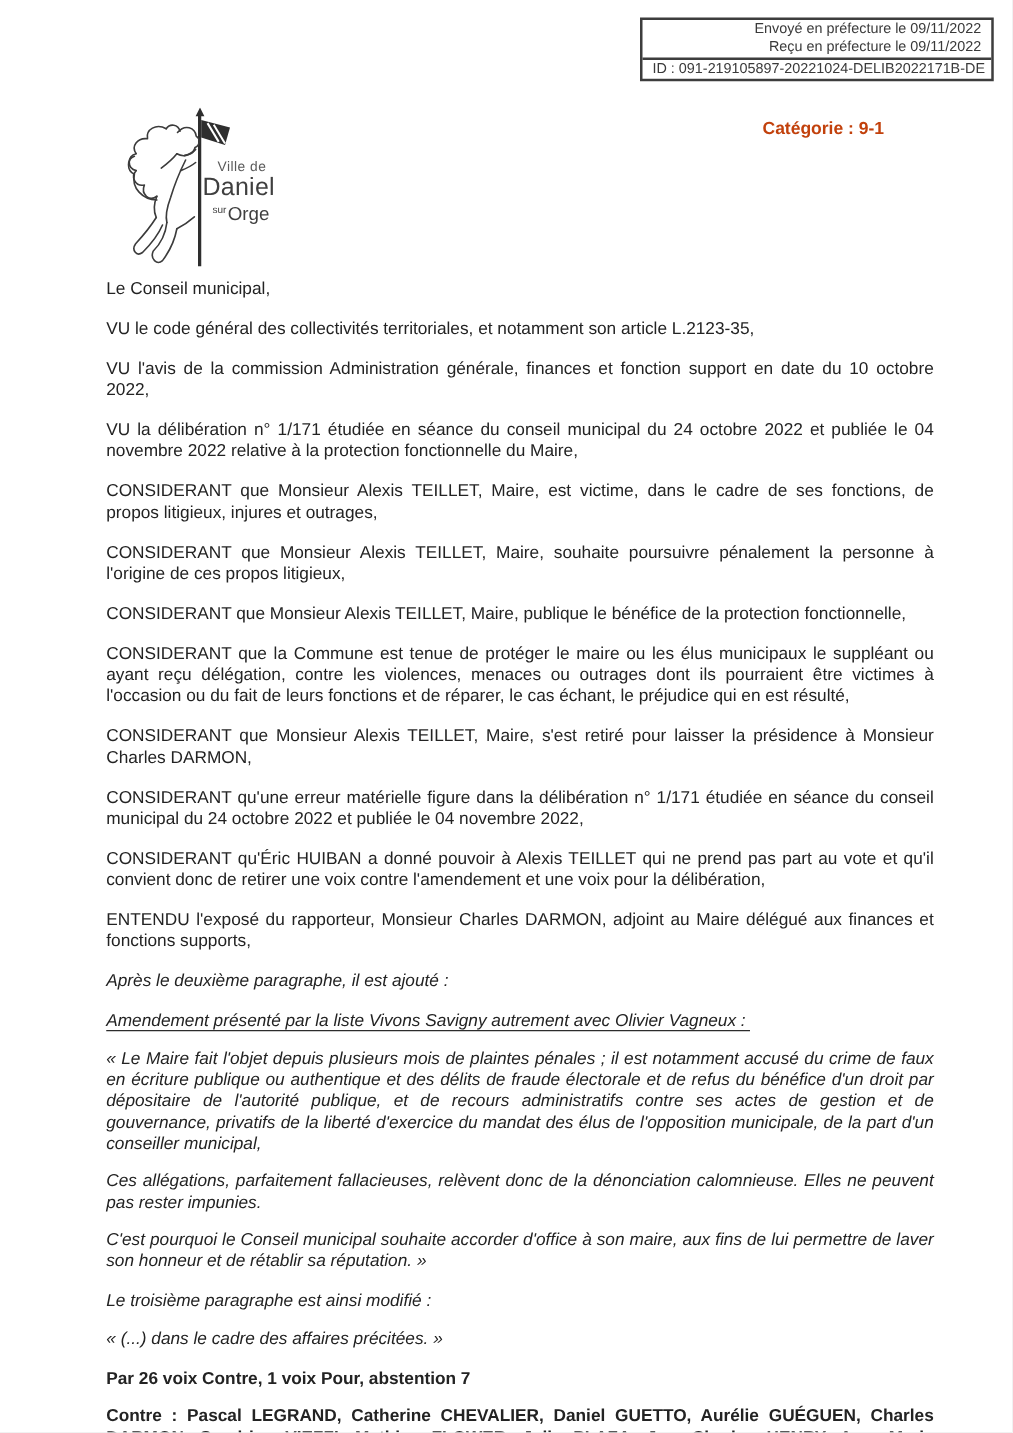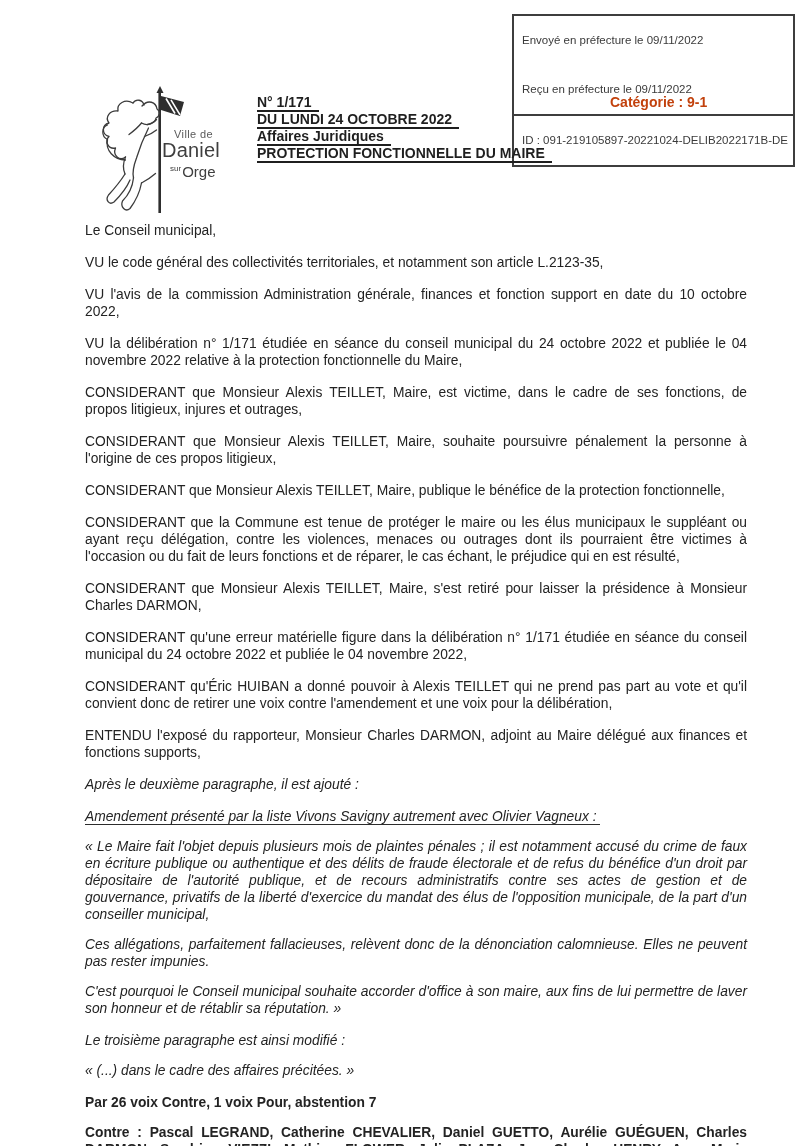--- a/index.html
+++ b/index.html
@@ -13,21 +13,21 @@
     overflow:hidden;
   }
 
   
   .stamp {
     position:absolute; left:512px; top:14px; width:279px;
     border:2px solid #3d3d3d;
     font-size:11.5px; color:#3a3a3a;
     background:#fff;
   }
-  .stamp-row { padding:18px 8px; line-height:13px; white-space:nowrap; position:relative; }
+  .stamp-row { padding:1px 8px; line-height:13px; white-space:nowrap; position:relative;text-align:right; }
   .stamp-id  { border-top:2px solid #3d3d3d; }
   .slo { position:absolute; right:10px; top:0px; font-style:italic; font-weight:bold;
          font-size:15px; letter-spacing:2px; }
   .slo i { font-style:italic; }
   .swoosh { display:inline-block; width:18px; height:7px; margin-left:2px;
             transform:skewX(-38deg);
             background:repeating-linear-gradient(115deg,#b9bce2 0 3px,#ffffff 3px 5px); }
 
   
   .citylogo { position:absolute; left:92px; top:86px; width:160px; height:132px; }
@@ -98,26 +98,20 @@
         <path d="M49.5 97 C54.5 94.5 59.5 91 63.5 87.5"></path>
 
         <path d="M33.5 74 C22 73.5 13 64.5 15.5 53.5 C9 50.5 9.5 41 15.5 39"></path>
       </g>
     </svg>
     <span class="lg-villede">Ville de</span>
     <span class="lg-savigny">Daniel</span>
     <span class="lg-surorge"><span class="lg-sur">sur</span><span>Orge</span></span>
   </div>
 
-  <div class="header-block">
-    <div><span class="hu">N° 1/171</span></div>
-    <div><span class="hu">DU LUNDI 24 OCTOBRE 2022</span></div>
-    <div><span class="hu">Affaires Juridiques</span></div>
-    <div><span class="hu">PROTECTION FONCTIONNELLE DU MAIRE</span></div>
-  </div>
   <div class="category">Catégorie : 9-1</div>
 
   <div class="body">
     <p>Le Conseil municipal,</p>
     <p class="j">VU le code général des collectivités territoriales, et notamment son article L.2123-35,</p>
     <p class="j">VU l'avis de la commission Administration générale, finances et fonction support en date du 10 octobre 2022,</p>
     <p class="j">VU la délibération n° 1/171 étudiée en séance du conseil municipal du 24 octobre 2022 et publiée le 04 novembre 2022 relative à la protection fonctionnelle du Maire,</p>
     <p class="j">CONSIDERANT que Monsieur Alexis TEILLET, Maire, est victime, dans le cadre de ses fonctions, de propos litigieux, injures et outrages,</p>
     <p class="j">CONSIDERANT que Monsieur Alexis TEILLET, Maire, souhaite poursuivre pénalement la personne à l'origine de ces propos litigieux,</p>
     <p class="j">CONSIDERANT que Monsieur Alexis TEILLET, Maire, publique le bénéfice de la protection fonctionnelle,</p>

